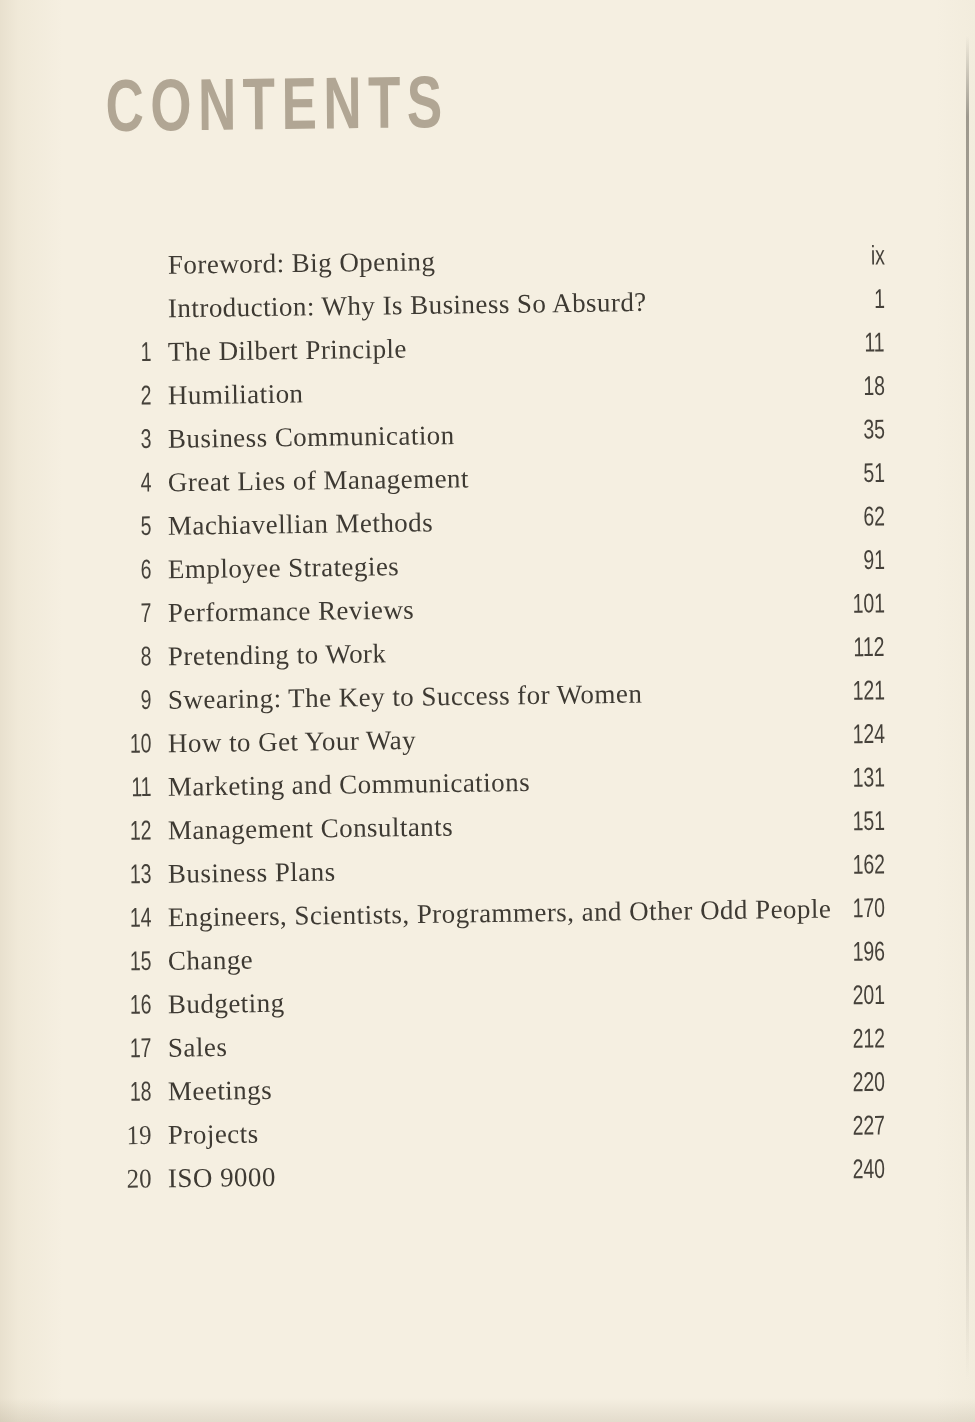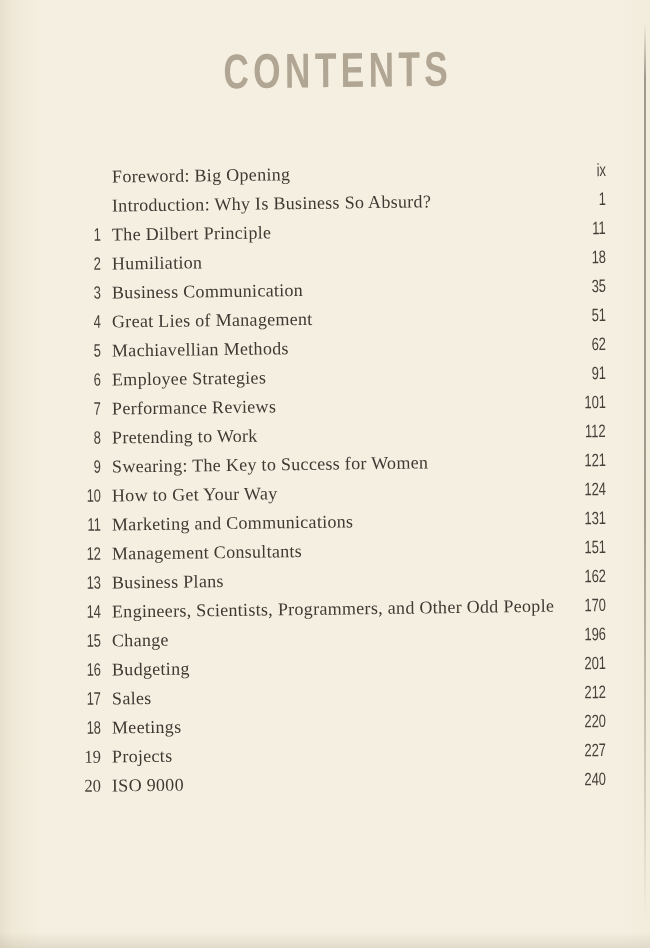--- a/index.html
+++ b/index.html
@@ -34,37 +34,37 @@
       rgba(130,126,116,0) 0%,
       rgba(130,126,116,0.75) 6%,
       rgba(140,135,124,0.8) 55%,
       rgba(150,145,134,0.35) 85%,
       rgba(150,145,134,0) 100%);
   }
   .title-wrap{
     position:absolute;
     top:42px;left:0;right:0;
     padding-left:26px;
-    text-align:center;
+    text-align:left;
   }
   .title{
     display:inline-block;
     font-family:"Liberation Sans", sans-serif;
     font-weight:700;
     font-size:49px;
     letter-spacing:6px;
     color:var(--title);
     transform:scaleX(0.72) rotate(-0.5deg);
     transform-origin:center center;
     text-shadow:0 0 1px rgba(245,239,225,0.6);
     white-space:nowrap;
   }
   .toc{
     position:absolute;
-    top:163px;left:72px;right:44px;
+    top:163px;left:72px;right:60px;
   }
   .row{
     display:flex;
     align-items:baseline;
     height:29px;
     line-height:29px;
     transform:rotate(-0.75deg);
     transform-origin:left center;
   }
   .num{

